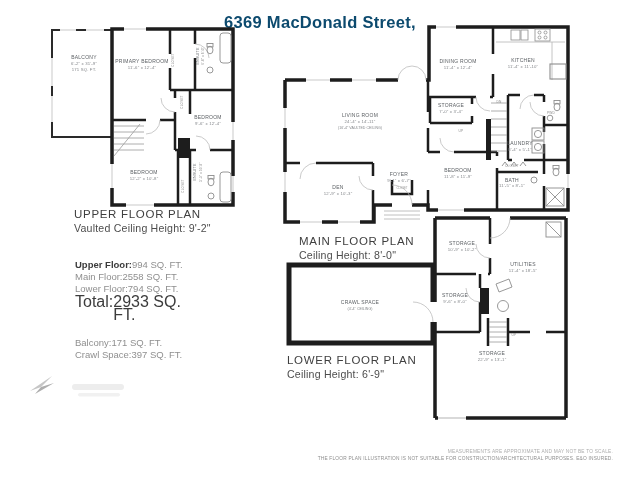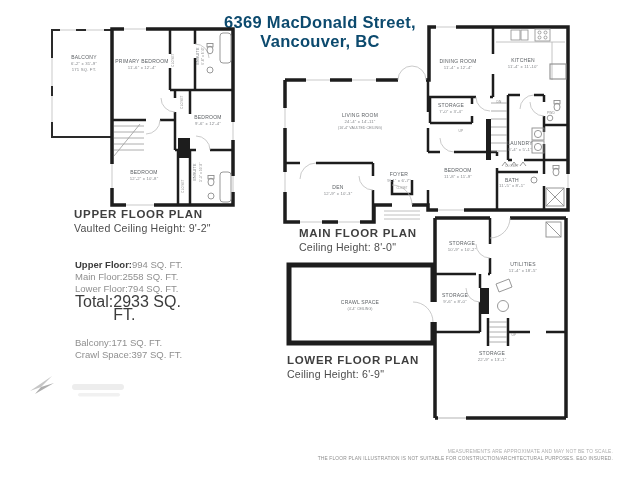--- a/index.html
+++ b/index.html
@@ -1,21 +1,21 @@
 <!DOCTYPE html>
 <html><head>
 <meta charset="utf-8">
 <style>
   *{margin:0;padding:0;box-sizing:border-box}
   html,body{width:640px;height:494px}
   body{position:relative;background:#ffffff;font-family:"Liberation Sans",sans-serif;overflow:hidden;color:#3e3e3e}
   .abs{position:absolute}
   .page{position:absolute;left:0;top:0;width:640px;height:494px;background:#fff}
   .title{left:170px;top:13px;width:300px;text-align:center;font-weight:700;font-size:16.5px;line-height:19px;letter-spacing:.3px;color:#0c4a6e}
-  .plan-heading{font-size:11.5px;font-weight:700;letter-spacing:.7px;color:#3f3f3f}
+  .plan-heading{font-size:11.5px;font-weight:400;letter-spacing:.7px;color:#3f3f3f}
   .plan-sub{font-size:10.6px;font-weight:400;letter-spacing:.2px;color:#4d4d4d;margin-top:2px}
   .areas{left:75px;top:259px;width:131px;font-size:9.5px;color:#8f8f8f}
   .arow{display:flex;justify-content:flex-start;line-height:12px}
   .arow.headrow .lbl{color:#3c3c3c;font-weight:700}
   .arow.totalrow{color:#3c3c3c;font-weight:400;font-size:16px;line-height:13px}
   .areas-extra{margin-top:16px}
   .disclaimer{right:27px;top:448px;width:420px;text-align:right;font-size:4.8px;line-height:7px;letter-spacing:.2px}
   .disclaimer .l1{color:#adadad}
   .disclaimer .l2{color:#8e8e8e}
   svg text{font-family:"Liberation Sans",sans-serif}
@@ -27,21 +27,20 @@
   .rtiny{fill:#8a8a8a;font-size:3.2px;letter-spacing:.2px}
   .rmicro{fill:#9a9a9a;font-size:2.8px}
 </style>
 </head>
 <body>
 
 <div class="page">
 
   <div class="abs title">
     <div>6369 MacDonald Street,</div>
-    <div>Vancouver, BC</div>
   </div>
 
   <svg class="abs" style="left:28px;top:24px" width="210" height="190" viewBox="0 0 210 190">
     <g stroke="#2a2a2a" stroke-width="2" fill="none">
       <path d="M84,6 H24 V113 H84"></path>
     </g>
     <g>
       <line x1="32" y1="6" x2="48" y2="6" stroke="#fff" stroke-width="3"></line>
         <line x1="32" y1="6" x2="48" y2="6" stroke="#c9c9c9" stroke-width="1"></line>
       <line x1="58" y1="6" x2="76" y2="6" stroke="#fff" stroke-width="3"></line>
@@ -235,21 +234,21 @@
       <text class="rname" text-anchor="middle" x="58" y="165">DEN</text>
       <text class="rdim" text-anchor="middle" x="58" y="171">12'-9" x 10'-3"</text>
       <text class="rname" text-anchor="middle" x="119" y="152">FOYER</text>
       <text class="rdim" text-anchor="middle" x="119" y="157.5">9'-1" x 6'-7"</text>
       <text class="rmicro" text-anchor="middle" x="122" y="165">CLOSET</text>
       <text class="rtiny" text-anchor="middle" x="219" y="79">DN</text>
       <text class="rtiny" text-anchor="middle" x="181" y="108">UP</text>
     </g>
   </svg>
 
-  <div class="abs" style="left:299px;top:227px">
+  <div class="abs" style="left:299px;top:235px">
     <div class="plan-heading">MAIN FLOOR PLAN</div>
     <div class="plan-sub">Ceiling Height: 8'-0"</div>
   </div>
 
   <svg class="abs" style="left:280px;top:214px" width="292" height="215" viewBox="0 0 292 215">
     <g stroke="#1d1d1d" stroke-width="5" fill="none">
       <path d="M153,88 V51 H9 V129 H153 V108"></path>
     </g>
     <g stroke="#1d1d1d" stroke-width="3.5" fill="none">
       <path d="M155,4 H210 M230,4 H286"></path>

